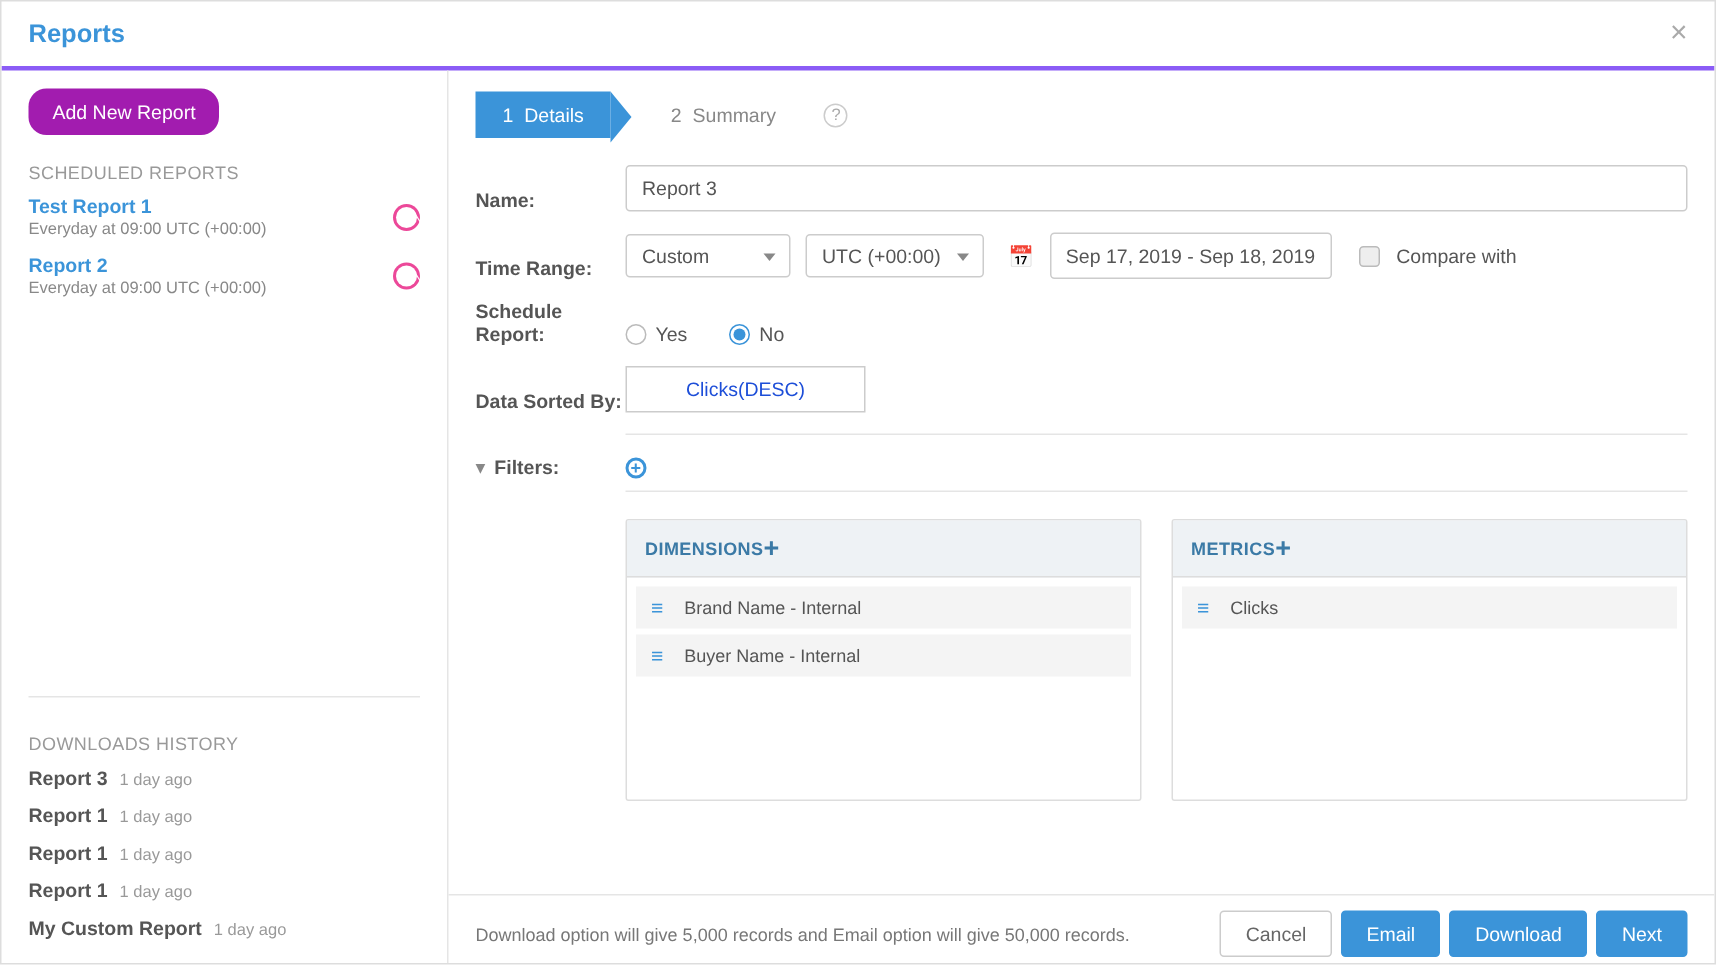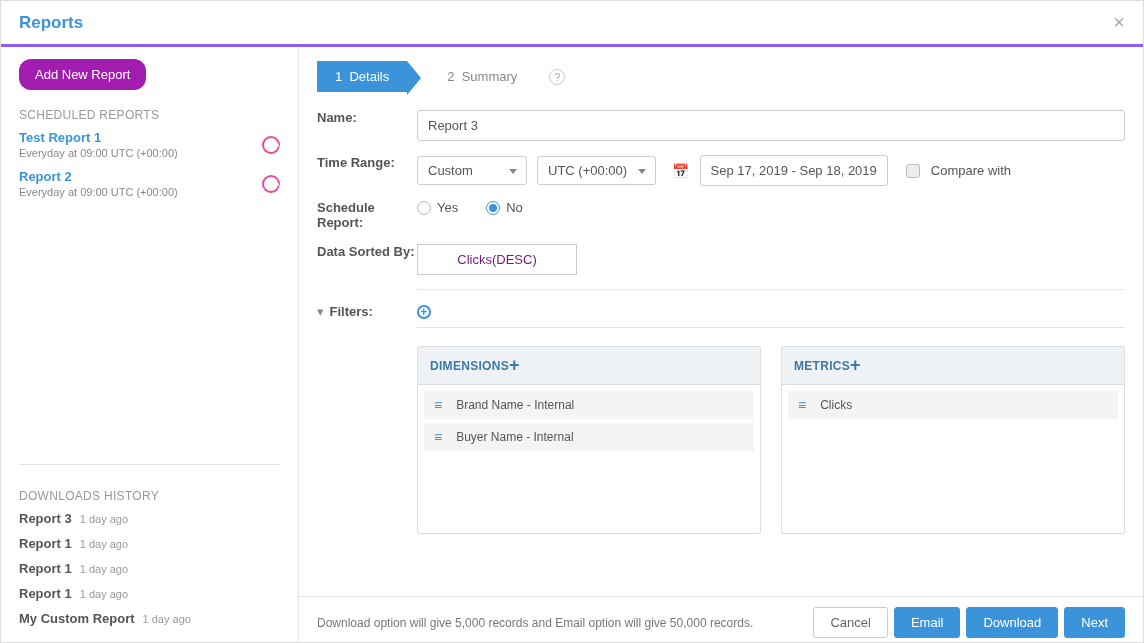--- a/index.html
+++ b/index.html
@@ -23,35 +23,35 @@
 .dl-name { font-weight: 600; color: #555; font-size: 13px; }
 .dl-time { font-size: 11px; color: #999; }
 .main { flex: 1; display: flex; flex-direction: column; }
 .content { flex: 1; padding: 14px 18px; overflow: auto; }
 .steps { display: flex; align-items: center; gap: 0; margin-bottom: 18px; }
 .step { padding: 8px 18px; font-size: 13px; position: relative; }
 .step-active { background: #3b94d9; color: #fff; }
 .step-active::after { content: ""; position: absolute; right: -14px; top: 0; border-left: 14px solid #3b94d9; border-top: 17px solid transparent; border-bottom: 17px solid transparent; }
 .step-other { color: #888; margin-left: 22px; }
 .help { margin-left: 14px; color: #aaa; border: 1px solid #ccc; border-radius: 50%; width: 16px; height: 16px; display: inline-flex; align-items: center; justify-content: center; font-size: 11px; }
-.form-row { display: flex; align-items: flex-start; margin-bottom: 14px; }
+.form-row { display: flex; align-items: flex-end; margin-bottom: 14px; }
 .form-label { width: 100px; font-weight: 600; color: #555; font-size: 13px; }
 .txt-input { flex: 1; border: 1px solid #ccc; border-radius: 3px; padding: 7px 10px; font-size: 13px; color: #555; }
 .sel { border: 1px solid #ccc; border-radius: 3px; padding: 6px 28px 6px 10px; font-size: 13px; color: #555; background: #fff; position: relative; margin-right: 6px; min-width: 110px; }
 .sel::after { content: ""; position: absolute; right: 9px; top: 50%; margin-top: -2px; border-left: 4px solid transparent; border-right: 4px solid transparent; border-top: 5px solid #888; }
 .range-group { display: flex; align-items: center; gap: 4px; }
 .cal-icon { color: #888; font-size: 14px; margin: 0 6px; }
 .date-box { border: 1px solid #ccc; border-radius: 3px; padding: 7px 10px; font-size: 13px; color: #555; }
 .checkbox { width: 14px; height: 14px; border: 1px solid #bbb; border-radius: 3px; background: #eee; display: inline-block; margin-left: 14px; margin-right: 7px; }
 .radio-group { display: flex; align-items: center; gap: 28px; }
 .radio { display: flex; align-items: center; gap: 6px; }
 .radio-dot { width: 14px; height: 14px; border: 1px solid #bbb; border-radius: 50%; display: inline-flex; align-items: center; justify-content: center; }
 .radio-dot.on { border-color: #3b94d9; }
 .radio-dot.on::after { content: ""; width: 8px; height: 8px; background: #3b94d9; border-radius: 50%; }
-.sort-box { border: 1px solid #ccc; padding: 7px 0; width: 160px; text-align: center; font-size: 13px; color: #701a75; }
+.sort-box { border: 1px solid #ccc; padding: 7px 0; width: 160px; text-align: center; font-size: 13px; color: #1d4ed8; }
 .hr-line { border-top: 1px solid #e5e5e5; margin: 6px 0 14px; margin-left: 100px; }
 .filter-row { display: flex; align-items: center; margin-bottom: 8px; }
 .filter-icon { color: #888; margin-right: 6px; font-size: 13px; }
 .plus-circle { width: 14px; height: 14px; border: 2px solid #3b94d9; border-radius: 50%; color: #3b94d9; display: inline-flex; align-items: center; justify-content: center; font-size: 12px; font-weight: bold; line-height: 1; margin-left: 4px; }
 .panels { display: flex; gap: 20px; margin-left: 100px; margin-top: 18px; }
 .panel { flex: 1; border: 1px solid #ddd; border-radius: 2px; min-height: 188px; }
 .panel-hd { background: #eef2f5; padding: 8px 12px; display: flex; justify-content: flex-start; align-items: center; border-bottom: 1px solid #ddd; }
 .panel-title { color: #3b7aa6; font-weight: 700; font-size: 12px; letter-spacing: 0.3px; }
 .panel-plus { color: #3b7aa6; font-size: 18px; font-weight: bold; cursor: pointer; }
 .panel-body { padding: 6px; }

